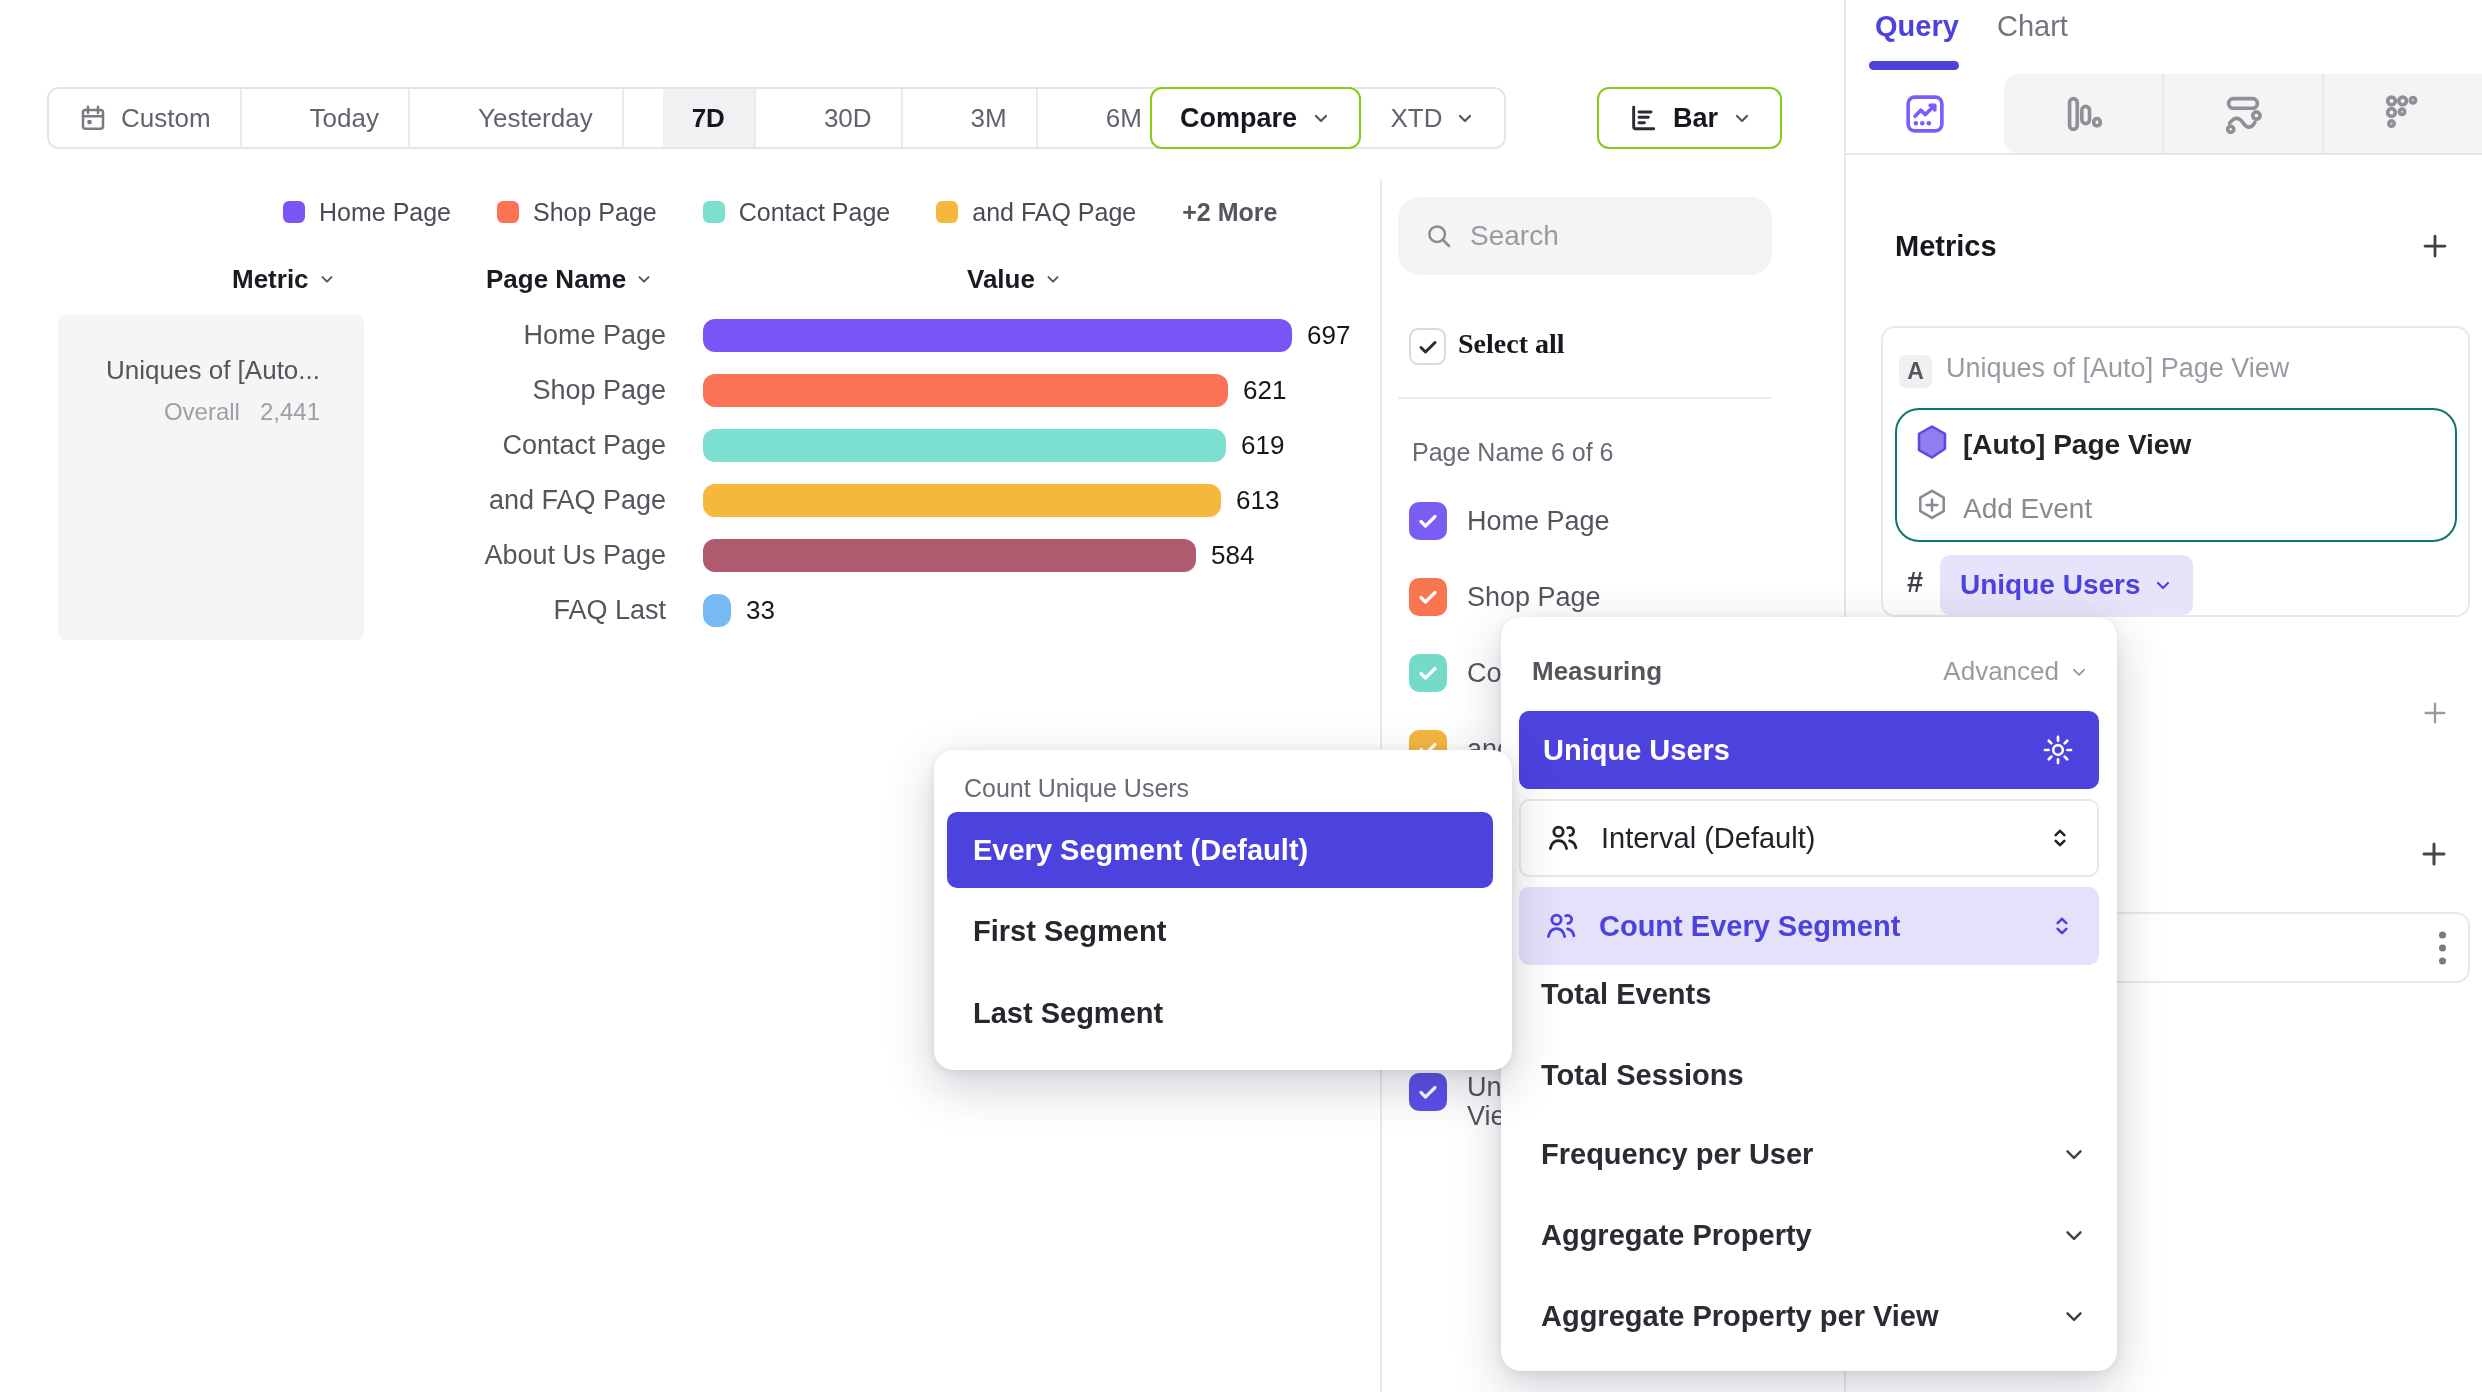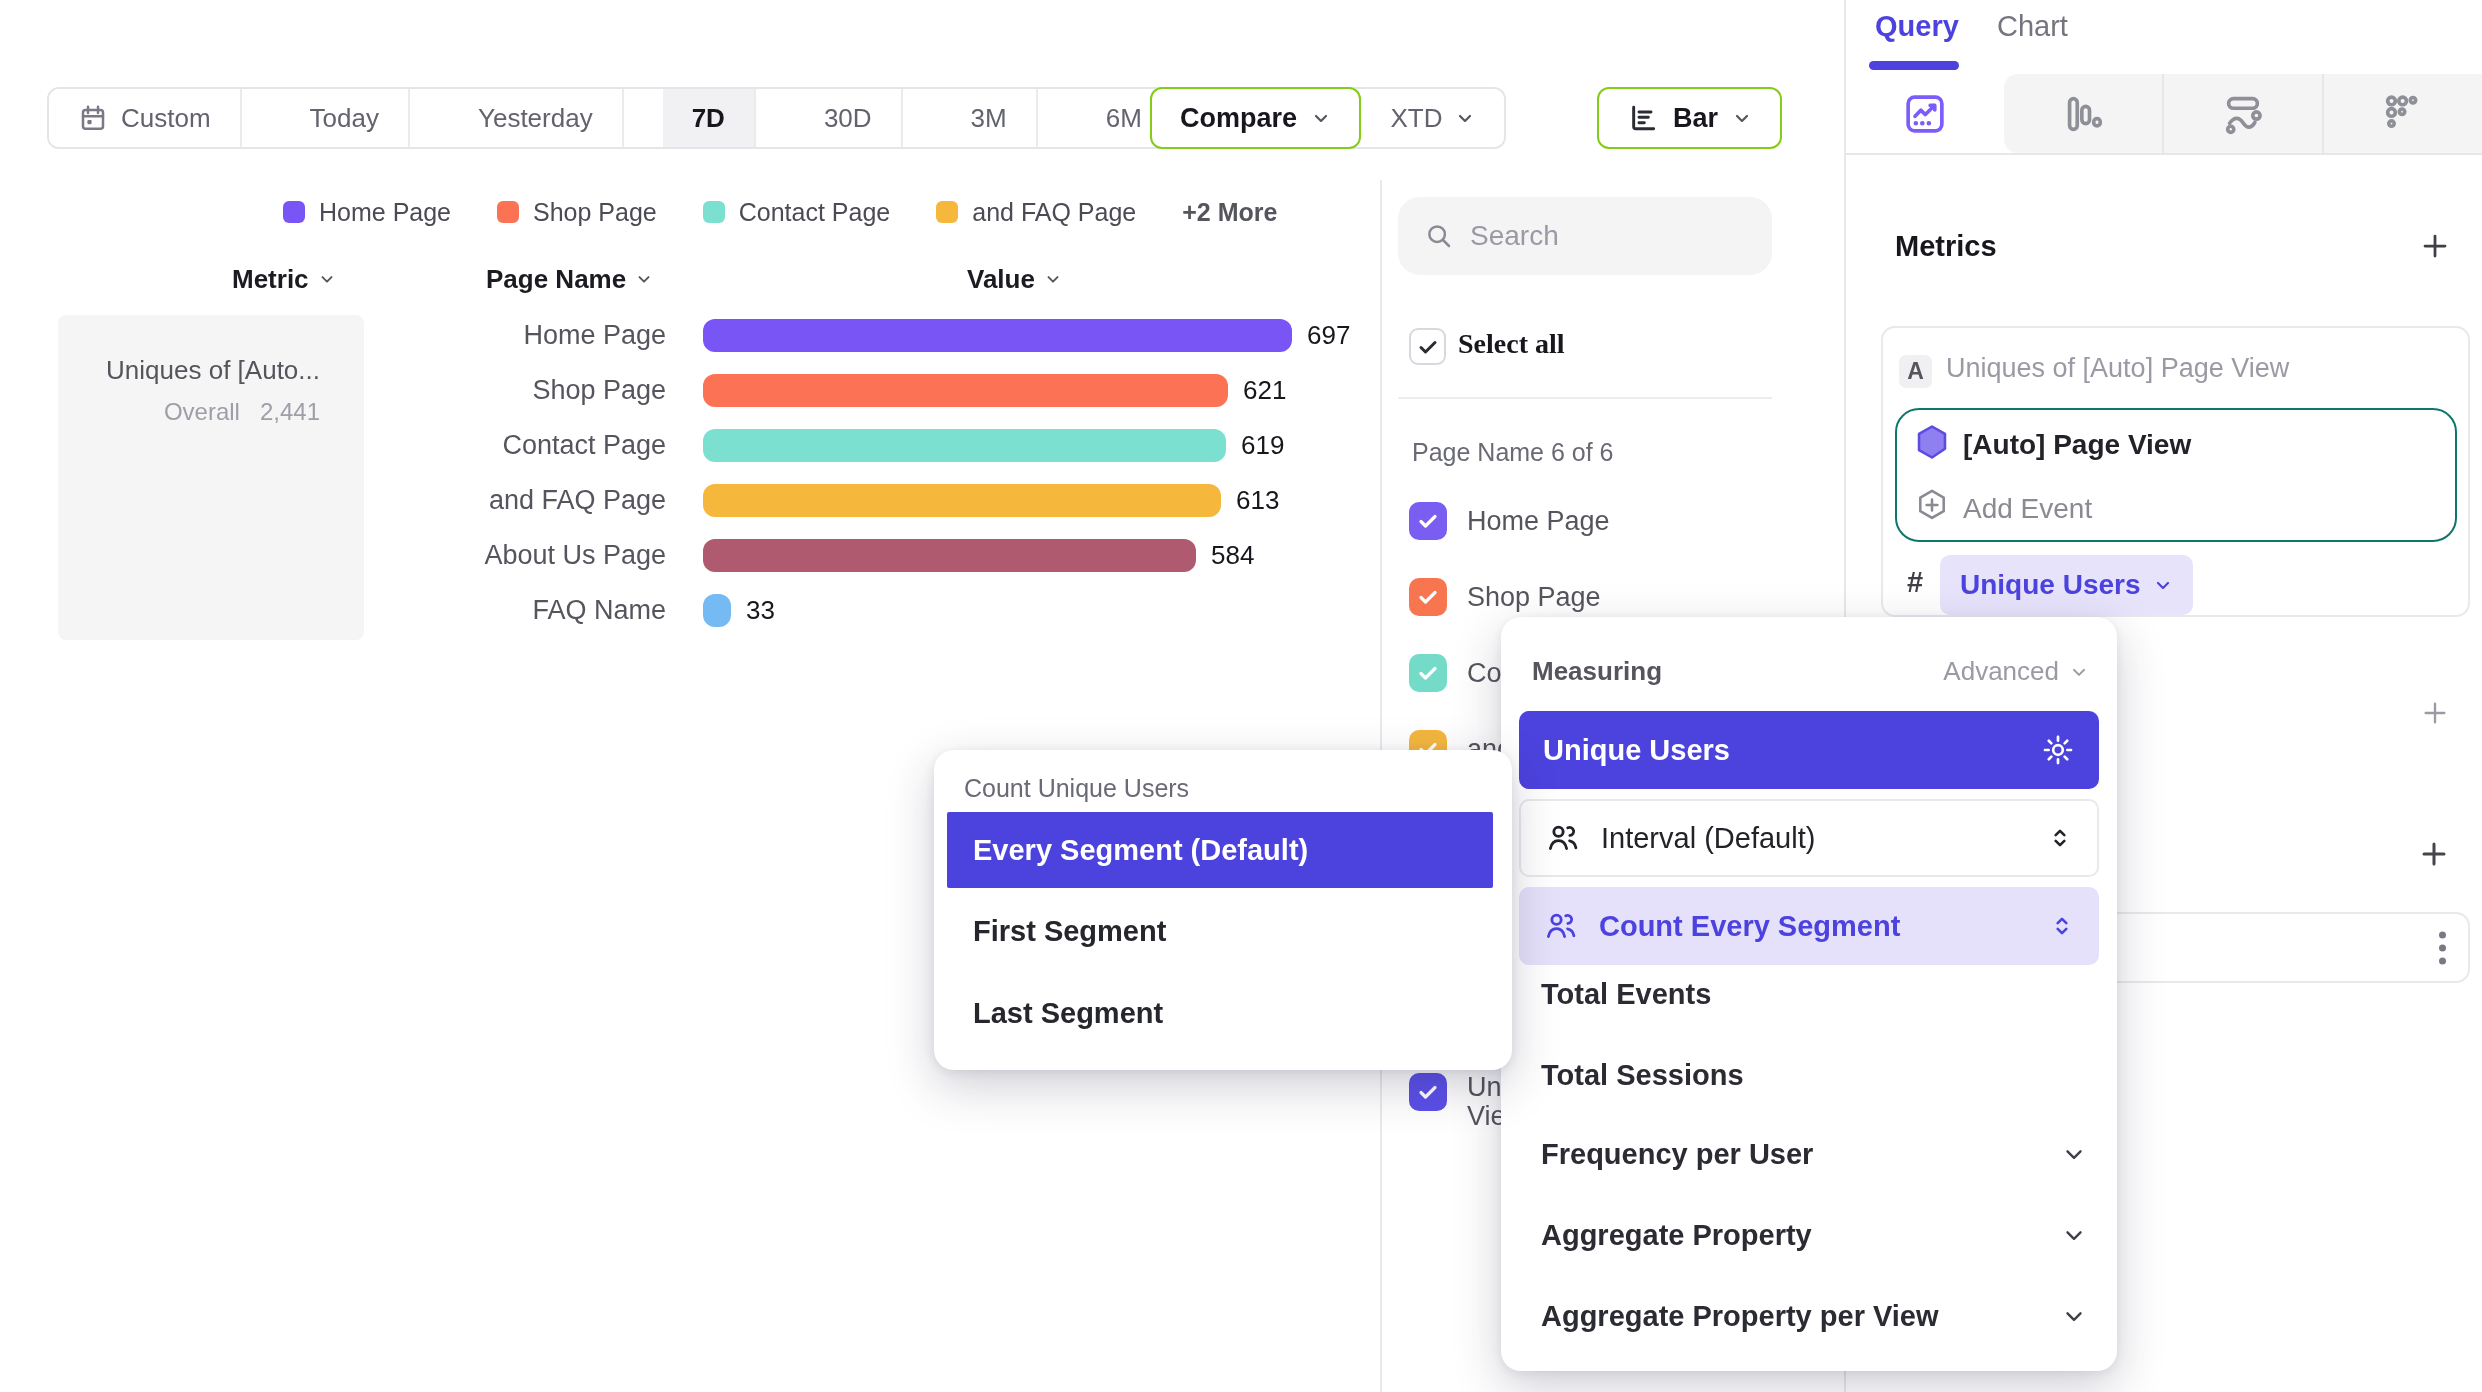--- a/index.html
+++ b/index.html
@@ -122,21 +122,21 @@
   .m-seg { top:270px; background:#E5E1FA; gap:20px; color:#4C42DE; font-size:29px; font-weight:600; }
   .stepper { margin-left:auto; }
   .m-opt { left:40px; font-size:29px; font-weight:600; color:#2B2B33; height:34px; line-height:34px; }
   .m-chev { right:30px; color:#3F3F47; }
 
   
   .segment-popup { left:934px; top:750px; width:578px; height:320px; background:#fff;
                    border-radius:20px; box-shadow:0 16px 48px rgba(35,35,70,.22), 0 2px 10px rgba(35,35,70,.10);
                    z-index:30; }
   .s-title { left:30px; top:24px; font-size:25px; color:#6A6A76; }
-  .s-sel { left:13px; top:62px; width:546px; height:76px; border-radius:2px; background:#4C42DE;
+  .s-sel { left:13px; top:62px; width:546px; height:76px; border-radius:10px; background:#4C42DE;
            color:#fff; font-size:29px; font-weight:600; display:flex; align-items:center; padding:0 26px; }
   .s-opt { left:39px; font-size:29px; font-weight:600; color:#26262D; }
 </style>
 </head>
 <body>
 
 <div class="canvas">
 
   <div class="abs range-group">
     <div class="range">
@@ -254,21 +254,21 @@
     <div class="mc-sub">
       <span>Overall</span><span class="mc-val">2,441</span>
     </div>
   </div>
 
   <div class="abs b-label" style="top:319px">Home Page</div>
   <div class="abs b-label" style="top:374px">Shop Page</div>
   <div class="abs b-label" style="top:429px">Contact Page</div>
   <div class="abs b-label" style="top:484px">and FAQ Page</div>
   <div class="abs b-label" style="top:539px">About Us Page</div>
-  <div class="abs b-label" style="top:594px">FAQ Name</div>
+  <div class="abs b-label" style="top:594px">FAQ Last</div>
 
   <div class="abs b-row" style="top:319px">
     <div class="b-bar" style="width: 589px; background: rgb(122, 85, 245);"></div>
     <span class="b-val">697</span>
   </div>
   <div class="abs b-row" style="top:374px">
     <div class="b-bar" style="width: 525px; background: rgb(252, 114, 84);"></div>
     <span class="b-val">621</span>
   </div>
   <div class="abs b-row" style="top:429px">

